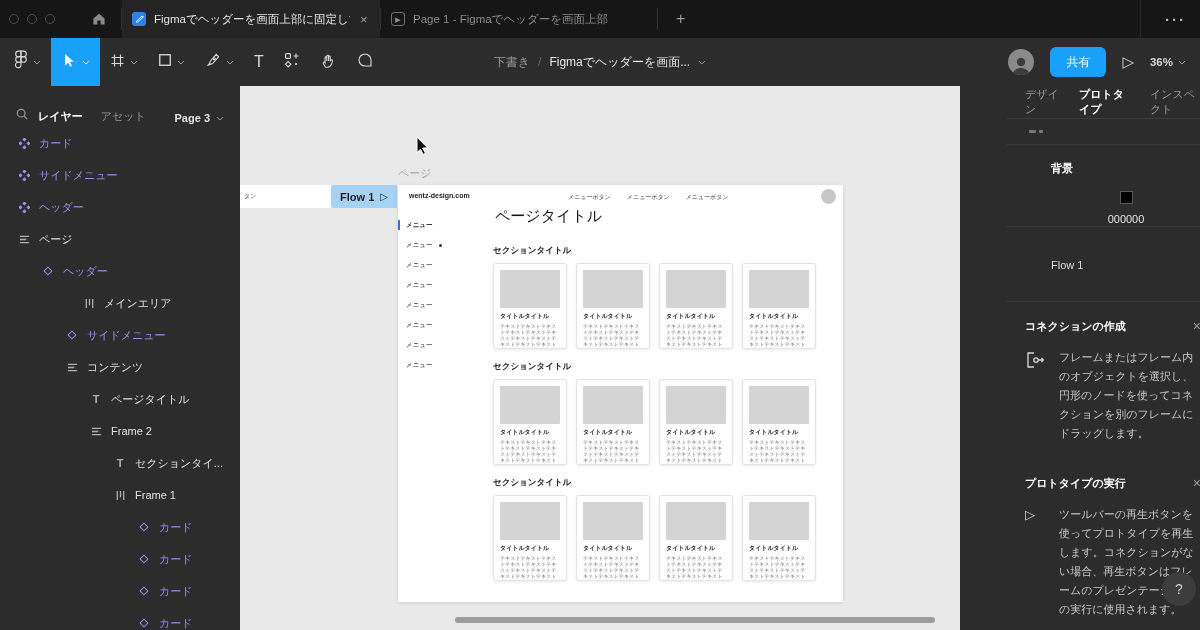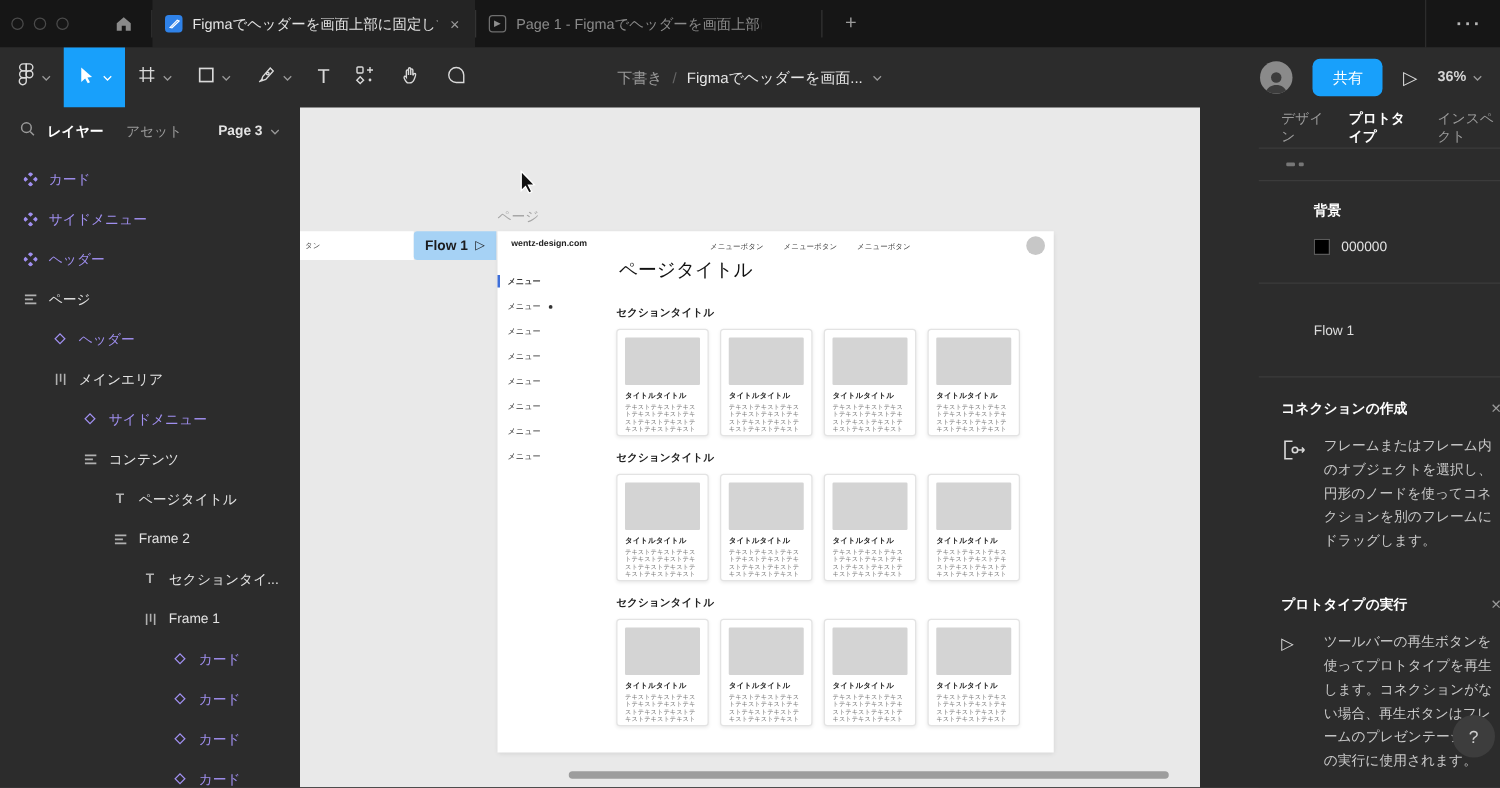--- a/index.html
+++ b/index.html
@@ -41,21 +41,21 @@
   .crumb-sep{color:#666;}
   .doc-title{color:#e6e6e6;}
   .tb-right{position:absolute;right:14px;top:0;height:48px;display:flex;align-items:center;gap:16px;}
   .avatar{width:26px;height:26px;border-radius:50%;background:#8a8a8a;overflow:hidden;display:flex;align-items:flex-end;justify-content:center;}
   .share-btn{background:#18a0fb;color:#fff;font-size:12px;border:none;border-radius:6px;height:30px;padding:0 16px;}
   .play-glyph{color:#d9d9d9;font-size:15px;}
   .zoom-ctl{display:flex;align-items:center;gap:5px;color:#d5d5d5;font-size:11.5px;font-weight:600;}
 
   
   .left-panel{position:absolute;left:0;top:86px;width:240px;height:544px;background:#2c2c2c;}
-  .lp-header{height:38px;display:flex;align-items:center;padding:0 16px;gap:10px;}
+  .lp-header{height:38px;display:flex;align-items:flex-end;padding:0 16px;gap:10px;}
   .lp-tab{font-size:11px;}
   .lp-tab.on{color:#fff;font-weight:700;}
   .lp-tab.off{color:#9a9a9a;margin-left:8px;}
   .page-sel{margin-left:auto;display:flex;align-items:center;gap:6px;color:#e3e3e3;font-size:11px;font-weight:600;}
   .layers-list{position:absolute;left:0;top:41px;right:0;bottom:0;overflow:hidden;}
   .layer-row{height:32px;display:flex;align-items:center;gap:9px;}
   .layer-ic{width:12px;display:flex;align-items:center;justify-content:center;}
   .layer-lb{font-size:11px;color:#e3e3e3;white-space:nowrap;}
   .layer-lb.purple{color:#a08ff0;}
   .t-ic{color:#b0b0b0;font-size:11px;font-weight:600;}
@@ -94,21 +94,21 @@
   
   .right-panel{position:absolute;left:960px;top:86px;width:212px;height:544px;background:#2c2c2c;color:#e0e0e0;margin-left:47px;}
   .rp-tabs{height:33px;display:flex;align-items:center;padding:0 18px;gap:20px;border-bottom:1px solid #3b3b3b;font-size:11px;}
   .rp-tab{color:#9a9a9a;}
   .rp-tab.on{color:#fff;font-weight:700;}
   .rp-cliprow{height:26px;border-bottom:1px solid #3b3b3b;position:relative;}
   .clip-dash{position:absolute;top:11px;height:3px;background:#777;border-radius:1px;}
   .rp-sec{padding:16px 18px 0 18px;}
   .rp-sec.bordered{border-bottom:1px solid #3b3b3b;padding-left:44px;}
   .rp-sec-title{font-size:11px;font-weight:700;color:#fff;}
-  .swatch-row{display:flex;align-items:center;gap:9px;margin:15px 0 16px 0;}
+  .swatch-row{display:flex;align-items:center;gap:9px;margin:15px 0 16px 0;flex-direction:column;}
   .swatch{width:13px;height:13px;background:#000;border:1px solid #5a5a5a;}
   .hex{font-size:11px;color:#e3e3e3;}
   .flow-val{margin:16px 0 18px 0;font-size:11px;color:#dcdcdc;}
   .tip-head{display:flex;align-items:center;justify-content:space-between;}
   .tip-close{color:#9a9a9a;font-size:14px;}
   .tip-body{display:flex;gap:12px;margin-top:14px;padding-bottom:16px;}
   .tip-ic{flex:0 0 22px;padding-top:2px;color:#d9d9d9;}
   .tip-text{font-size:11px;line-height:19px;color:#c9c9c9;}
   .help-btn{position:absolute;right:23px;bottom:24px;width:34px;height:34px;border-radius:50%;
     background:#3d3d3d;color:#cfcfcf;font-size:14px;display:flex;align-items:center;justify-content:center;}
@@ -340,21 +340,21 @@
           <span class="layer-lb">ページ</span>
         </div>
         <div class="layer-row" style="padding-left: 42px;">
           <span class="layer-ic">
             <svg width="10" height="10" viewBox="0 0 12 12" fill="none" stroke="#a08ff0" stroke-width="1.2">
               <rect x="2.7" y="2.7" width="6.6" height="6.6" transform="rotate(45 6 6)"></rect>
             </svg>
           </span>
           <span class="layer-lb purple">ヘッダー</span>
         </div>
-        <div class="layer-row" style="padding-left: 42px;">
+        <div class="layer-row" style="padding-left: 42px; margin-left: 41px;">
           <span class="layer-ic">
             <svg width="11" height="11" viewBox="0 0 12 12" stroke="#b0b0b0" stroke-width="1.4">
               <path d="M2.5 1v10M6 1v7M9.5 1v10"></path>
             </svg>
           </span>
           <span class="layer-lb">メインエリア</span>
         </div>
         <div class="layer-row" style="padding-left: 66px;">
           <span class="layer-ic">
             <svg width="10" height="10" viewBox="0 0 12 12" fill="none" stroke="#a08ff0" stroke-width="1.2">

